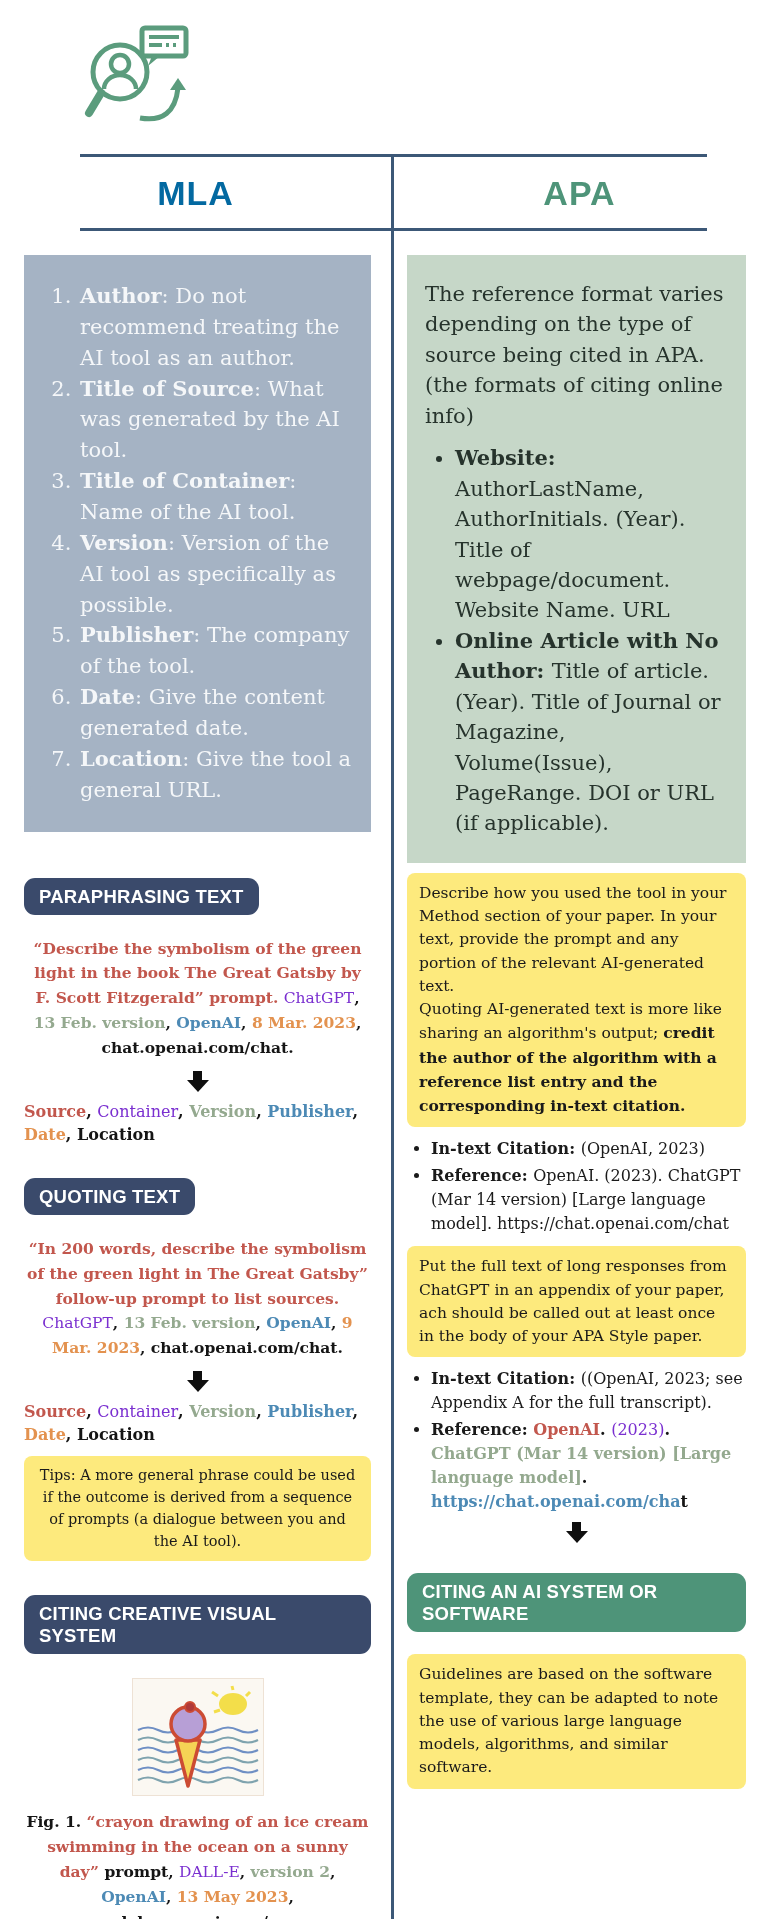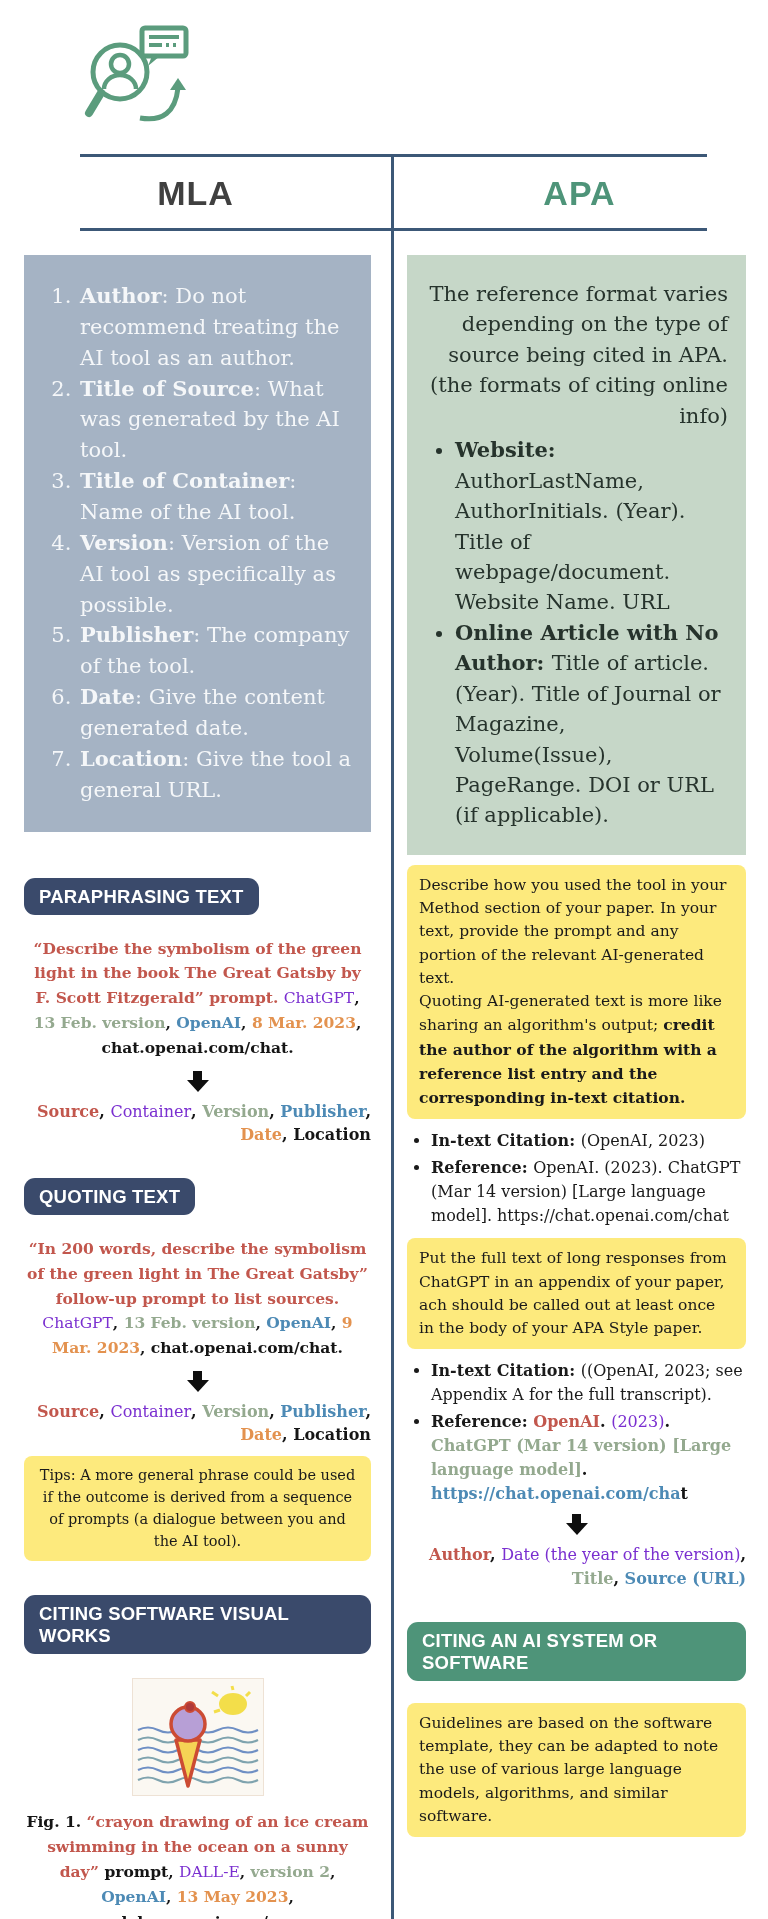--- a/index.html
+++ b/index.html
@@ -10,34 +10,34 @@
   .title-block{line-height:1.12;}
   .title-1{font-size:37px;font-weight:700;color:#2e4d71;letter-spacing:.5px;}
   .title-2{font-size:42px;font-weight:700;color:#5e9b7e;letter-spacing:.5px;}
 
   
   .table-wrap{position:relative;margin-top:14px;}
   .vdivider{position:absolute;top:0;bottom:0;left:391px;width:3px;background:#3c5877;}
   .rule{height:3px;background:#3c5877;margin:0 61px 0 80px;}
   .labels-row{display:grid;grid-template-columns:391px 1fr;}
   .col-label{text-align:center;font-family:"Liberation Sans",sans-serif;font-weight:700;font-size:34px;letter-spacing:1px;padding:17px 0 15px;}
-  .mla-label{color:#404040;}
+  .mla-label{color:#0369a1;}
   .apa-label{color:#4e9479;}
 
   .cols{display:grid;grid-template-columns:391px 1fr;align-items:start;}
   .col-inner-l{padding:24px 20px 10px 24px;}
   .col-inner-r{padding:24px 22px 10px 16px;}
 
   
   .badge{display:inline-block;font-family:"Liberation Sans",sans-serif;font-weight:700;color:#fff;font-size:18.5px;letter-spacing:.2px;padding:8px 15px 7px;border-radius:11px;margin:24px 0 12px;}
   .badge-navy{background:#3a4a6b;}
   .badge-green{background:#4e9479;}
 
   .citation{font-size:15.5px;font-weight:700;text-align:center;line-height:1.6;margin:10px 2px;}
-  .result-line{font-size:16px;font-weight:700;text-align:right;line-height:1.45;margin:8px 0;}
+  .result-line{font-size:16px;font-weight:700;text-align:left;line-height:1.45;margin:8px 0;}
 
   .seg-red{color:#c2574d;font-weight:700;}
   .seg-purple{color:#7a2fd0;font-weight:400;}
   .seg-sage{color:#94a98f;font-weight:700;}
   .seg-blue{color:#4d8ab5;font-weight:700;}
   .seg-orange{color:#e3924f;font-weight:700;}
   .seg-black{color:#151515;font-weight:700;}
   .seg-bold{font-weight:700;}
   .seg-plain{font-weight:400;}
 
@@ -50,21 +50,21 @@
 
   
   .mla-box{background:#a5b3c4;color:#f5f7f9;padding:26px 16px 26px 20px;margin-bottom:22px;}
   .mla-box ol{margin:0;padding-left:34px;font-size:21px;line-height:1.47;}
   .mla-box li{margin:0;padding-left:2px;}
 
   .drawing-wrap{text-align:center;margin:12px 0 4px;}
 
   
   .apa-box{background:#c6d7c8;color:#26332c;padding:24px 18px;margin-bottom:6px;}
-  .apa-box .intro{font-size:21px;line-height:1.45;margin:0 0 4px;text-align:right;}
+  .apa-box .intro{font-size:21px;line-height:1.45;margin:0 0 12px;}
   .apa-box ul{margin:2px 0 0;padding-left:30px;font-size:21px;line-height:1.45;}
   .apa-box li{margin:0;}
 
   ul.cite-list{margin:8px 0;padding-left:24px;font-size:16px;line-height:1.5;}
   ul.cite-list li{margin:3px 0;}
 </style>
 </head>
 <body>
 
 <div class="header">
@@ -120,21 +120,21 @@
 
       <div><span class="badge badge-navy">QUOTING TEXT</span></div>
       <div class="citation"><span class="seg-red">“In 200 words, describe the symbolism of the green light in The Great Gatsby” follow-up prompt to list sources. </span><span class="seg-purple">ChatGPT</span><span class="seg-black">, </span><span class="seg-sage">13 Feb. version</span><span class="seg-black">, </span><span class="seg-blue">OpenAI</span><span class="seg-black">, </span><span class="seg-orange">9 Mar. 2023</span><span class="seg-black">, chat.openai.com/chat.</span></div>
       <div class="darrow">
           <div class="stem"></div>
           <div class="head"></div>
         </div>
       <div class="result-line"><span class="seg-red">Source</span><span class="seg-black">, </span><span class="seg-purple">Container</span><span class="seg-black">, </span><span class="seg-sage">Version</span><span class="seg-black">, </span><span class="seg-blue">Publisher</span><span class="seg-black">, </span><span class="seg-orange">Date</span><span class="seg-black">, </span><span class="seg-black">Location</span></div>
       <div class="note-yellow small">Tips: A more general phrase could be used if the outcome is derived from a sequence of prompts (a dialogue between you and the AI tool).</div>
 
-      <div><span class="badge badge-navy">CITING SOFTWARE VISUAL WORKS</span></div>
+      <div><span class="badge badge-navy">CITING CREATIVE VISUAL SYSTEM</span></div>
       <div class="drawing-wrap">
         <svg width="132" height="118" viewBox="0 0 132 118">
           <rect x="0" y="0" width="132" height="118" fill="#fbf8f2" stroke="#eee2d5" stroke-width="2"></rect>
           <ellipse cx="101" cy="26" rx="14" ry="11" fill="#f3de4a"></ellipse>
           <line x1="80" y1="14" x2="86" y2="18" stroke="#f3de4a" stroke-width="3"></line>
           <line x1="100" y1="8" x2="101" y2="12" stroke="#f3de4a" stroke-width="3"></line>
           <line x1="118" y1="14" x2="114" y2="18" stroke="#f3de4a" stroke-width="3"></line>
           <line x1="82" y1="34" x2="88" y2="32" stroke="#f3de4a" stroke-width="3"></line>
           <path d="M6 52 q10 -5 20 0 t20 0 t20 0 t20 0 t20 0 t20 0" stroke="#6f8fc4" stroke-width="2.2" fill="none"></path>
           <path d="M6 62 q10 -5 20 0 t20 0 t20 0 t20 0 t20 0 t20 0" stroke="#7fa3ae" stroke-width="2.2" fill="none"></path>
@@ -172,21 +172,20 @@
       </ul>
       <div class="note-yellow">Put the full text of long responses from ChatGPT in an appendix of your paper, ach should be called out at least once in the body of your APA Style paper.</div>
       <ul class="cite-list">
         <li><span class="seg-bold">In-text Citation: </span><span class="seg-plain">((OpenAI, 2023; see Appendix A for the full transcript).</span></li>
         <li><span class="seg-bold">Reference</span><span class="seg-black">: </span><span class="seg-red">OpenAI</span><span class="seg-black">. </span><span class="seg-purple">(2023)</span><span class="seg-black">. </span><span class="seg-sage">ChatGPT (Mar 14 version) [Large language model]</span><span class="seg-black">. </span><span class="seg-blue">https://chat.openai.com/cha</span><span class="seg-black">t</span></li>
       </ul>
       <div class="darrow">
           <div class="stem"></div>
           <div class="head"></div>
         </div>
-      <div class="result-line"><span class="seg-red">Author</span><span class="seg-black">, </span><span class="seg-purple">Date (the year of the version)</span><span class="seg-black">, </span><span class="seg-sage">Title</span><span class="seg-black">, </span><span class="seg-blue">Source (URL)</span></div>
 
       <div><span class="badge badge-green">CITING AN AI SYSTEM OR SOFTWARE</span></div>
       <div class="note-yellow">Guidelines are based on the software template, they can be adapted to note the use of various large language models, algorithms, and similar software.</div>
 
     </div>
   </div>
 
 </div>
 
 </body></html>

